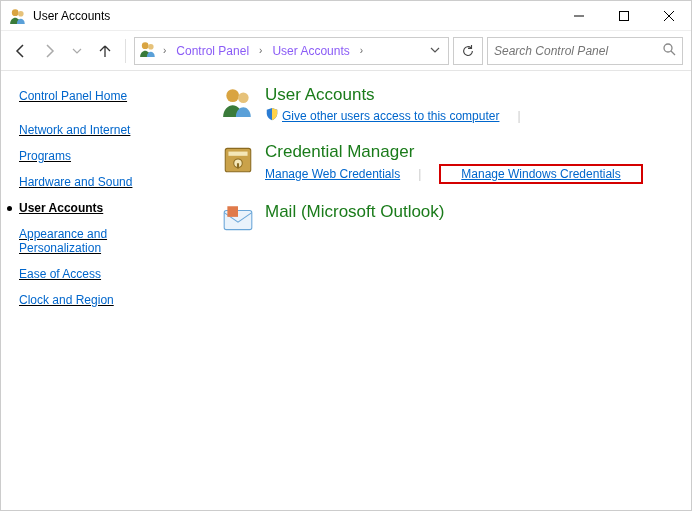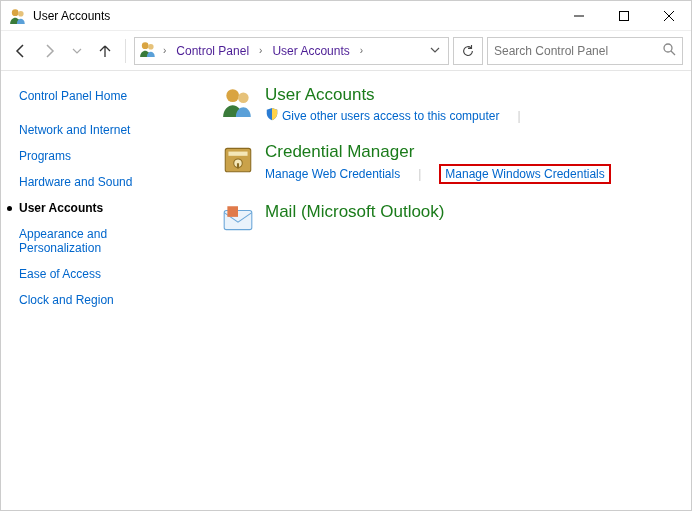--- a/index.html
+++ b/index.html
@@ -8,43 +8,43 @@
 .titlebar { height: 30px; display: flex; align-items: center; padding: 0 0 0 8px; border-bottom: 1px solid #eee; }
 .titlebar .app-icon { width: 18px; height: 18px; margin-right: 6px; }
 .titlebar .title { flex: 1; color: #000; }
 .titlebar .btn { width: 45px; height: 29px; display: flex; align-items: center; justify-content: center; }
 
 .toolbar { height: 40px; display: flex; align-items: center; padding: 0 8px; gap: 4px; border-bottom: 1px solid #e5e5e5; }
 .nav-btn { width: 24px; height: 24px; display: flex; align-items: center; justify-content: center; color: #888; }
 .nav-btn.enabled { color: #000; }
 .sep { width: 1px; height: 24px; background: #e0e0e0; margin: 0 4px; }
 .addr { flex: 1; display: flex; align-items: center; height: 28px; border: 1px solid #ccc; padding: 0 4px; gap: 4px; }
-.crumb { color: #4c1d95; padding: 2px 4px; text-align: right; }
+.crumb { color: #8b5cf6; padding: 2px 4px; text-align: right; }
 .chev { color: #666; padding: 0 2px; font-size: 10px; }
 .addr .drop { margin-left: auto; padding: 0 4px; color: #555; }
 .refresh { width: 30px; height: 28px; border: 1px solid #ccc; display:flex;align-items:center;justify-content:center; color:#444; }
 .search { width: 196px; height: 28px; border: 1px solid #ccc; display: flex; align-items:center; padding: 0 6px; color:#666; }
-.search input { border: none; outline: none; width: 100%; font-size: 12px; color: #737373; }
+.search input { border: none; outline: none; width: 100%; font-size: 12px; color: #737373; font-style: italic; }
 .search .mag { color: #666; margin-left: 4px; }
 
 .body { display: flex; height: calc(511px - 72px); }
-.sidebar { width: 200px; padding: 18px 0 0 18px; }
+.sidebar { width: 200px; padding: 18px 0 0 18px; text-decoration: underline; }
 .sidebar .link { display: block; color: #0066cc; margin-bottom: 12px; cursor: pointer; }
 .sidebar .link.home { margin-bottom: 20px; }
 .sidebar .link.active { color: #000; font-weight: bold; position: relative; }
 .sidebar .link.active::before { content: ""; position: absolute; left: -12px; top: 5px; width: 5px; height: 5px; background: #000; border-radius: 50%; }
 
 .content { flex: 1; padding: 14px 20px 0 20px; }
 .cat { display: flex; margin-bottom: 18px; }
 .cat .ic { width: 34px; height: 34px; margin-right: 10px; flex-shrink:0; }
 .cat h2 { color: #1a7b1a; font-size: 17px; font-weight: 400; margin-bottom: 2px; }
 .tasks { display: flex; flex-wrap: wrap; gap: 0 18px; align-items:center; }
-.task { color: #0066cc; cursor: pointer; display:inline-flex; align-items:center; gap:3px; }
+.task { color: #0066cc; cursor: pointer; display:inline-flex; align-items:center; gap:3px;text-decoration:underline; }
 .shield svg { width:14px; height:14px; }
-.hl { border: 2px solid #d40000; padding: 1px 4px; }
+.hl { border: 2px solid #d40000; padding: 1px 20px; }
 .divider { color: #ccc; }
 
 </style>
 </head>
 <body>
 
 <div class="titlebar">
   <span class="app-icon">
     <svg viewBox="0 0 32 32">
         <circle cx="11" cy="10" r="6" fill="#d9a441"></circle>

